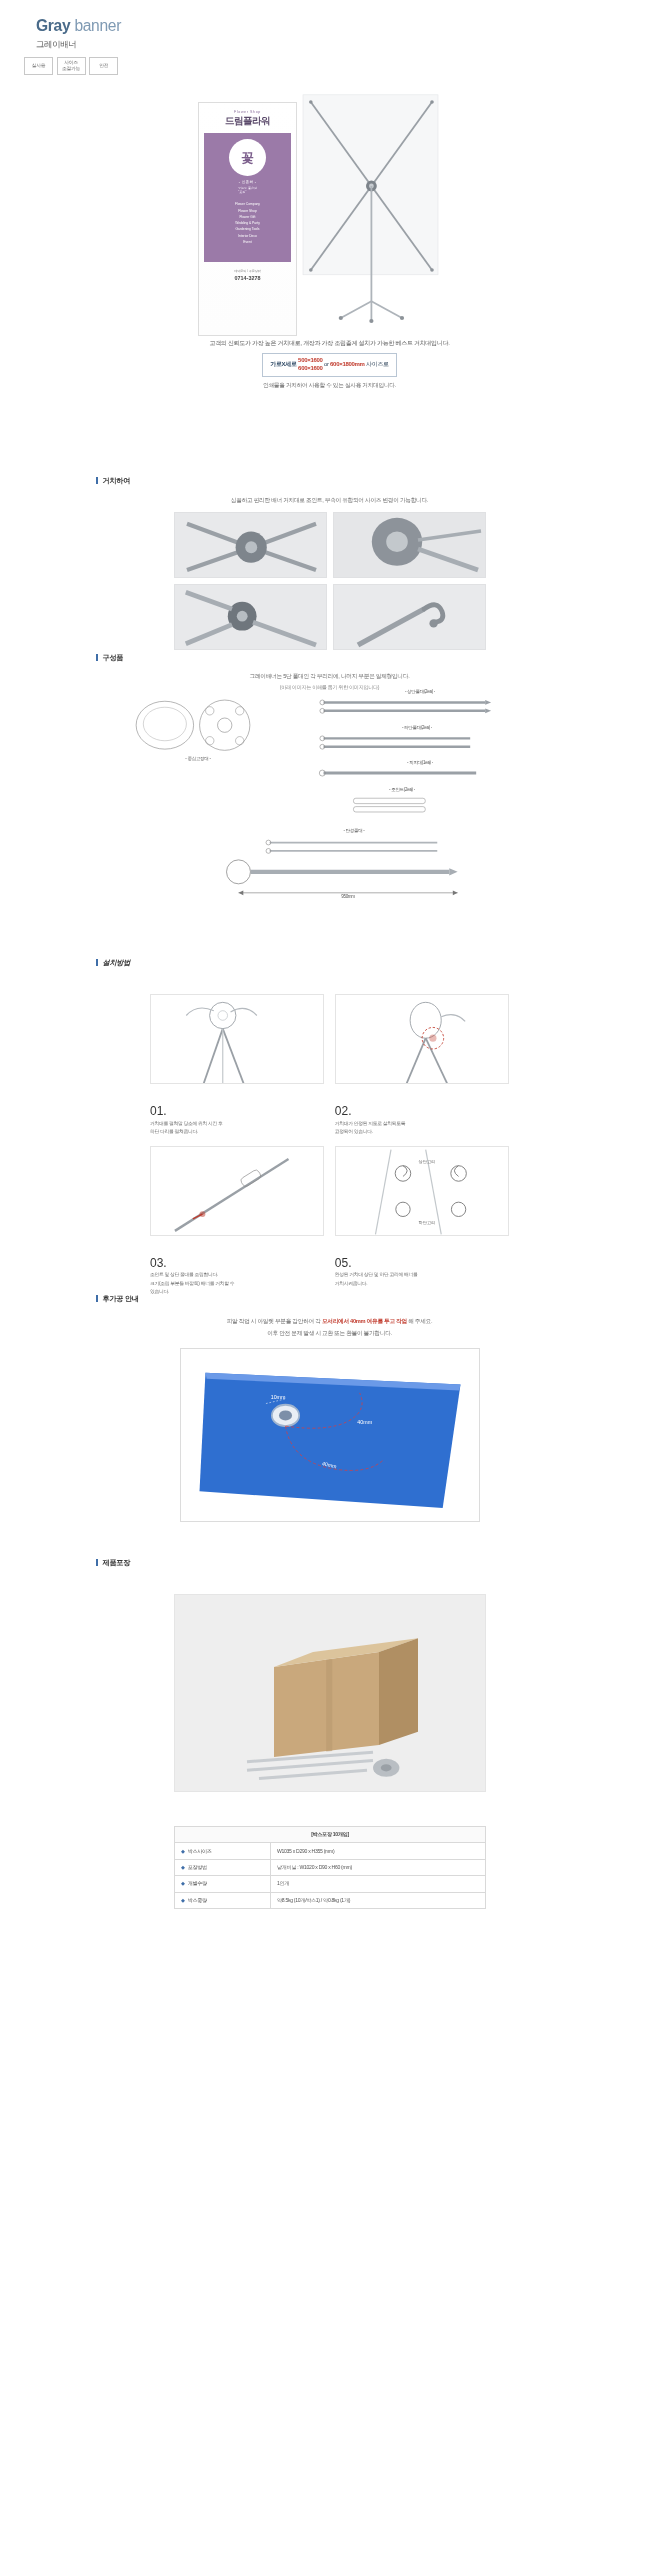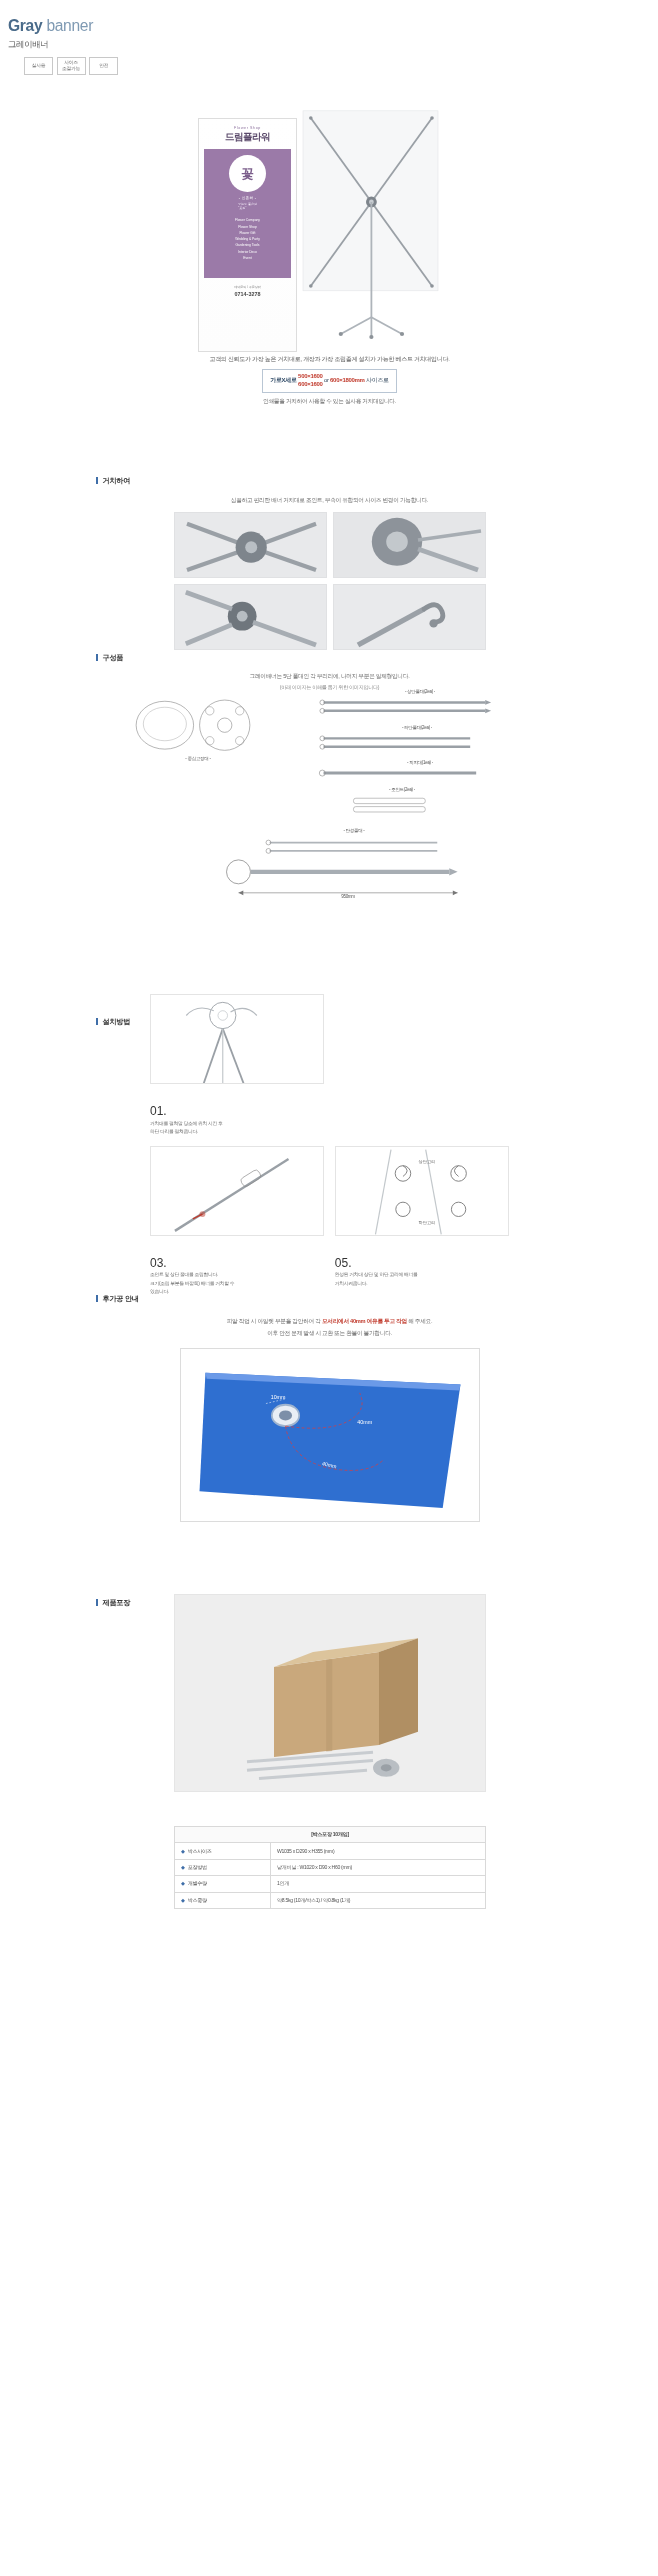--- a/index.html
+++ b/index.html
@@ -8,37 +8,37 @@
     width:659px; height:2576px;
     background:#ffffff;
     font-family:"Liberation Sans", sans-serif;
     color:#333;
     position:relative;
     overflow:hidden;
   }
   .page { width:659px; height:2576px; position:relative; }
 
   
-  .header { position:absolute; left:8px; top:17px; }
+  .header { position:absolute; left:36px; top:17px; }
   .header .title { font-size:15.6px; color:#4a6b8a; font-weight:bold; letter-spacing:-0.3px;}
   .header .title .light { color:#7f9ab3; font-weight:normal; }
   .header .subtitle { font-size:8.4px; color:#555; margin-top:3.6px; letter-spacing:-0.3px;}
 
   .chips { position:absolute; left:24px; top:57px; display:flex; gap:3.6px; }
   .chip {
     border:0.6px solid #c8c8c8; background:#fff;
     font-size:4.8px; color:#666; text-align:center;
     padding:2.4px 1.8px; width:29px; line-height:1.3;
     display:flex; align-items:center; justify-content:center;
     letter-spacing:-0.3px;
   }
   .chip.two { line-height:1.2; }
 
   
-  .hero { position:absolute; left:0; top:106px; width:659px; height:288px; }
+  .hero { position:absolute; left:0; top:90px; width:659px; height:288px; }
   .hero-stage { position:absolute; left:180px; top:0; width:312px; height:252px; }
 
   .banner-print {
     position:absolute; left:18px; top:12px; width:99px; height:234px;
     background:linear-gradient(180deg,#ffffff 0%,#fdfdfd 100%);
     border:0.6px solid #ddd;
   }
   .bp-head { text-align:center; padding-top:7.2px; }
   .bp-eyebrow { font-size:3.6px; color:#8b6f9c; letter-spacing:0.6px;}
   .bp-brand { font-size:9.6px; color:#5b4a6b; font-weight:bold; letter-spacing:-0.6px; margin-top:1.2px;}
@@ -312,41 +312,56 @@
 
     <div class="parts-label" style="position:absolute; left:36px; top:67px; width:120px;">- 중심고정대 -</div>
     <div class="parts-label" style="position:absolute; left:258px; top:0px; width:120px;">- 상단폴대(2ea) -</div>
     <div class="parts-label" style="position:absolute; left:255px; top:36px; width:120px;">- 하단폴대(2ea) -</div>
     <div class="parts-label" style="position:absolute; left:258px; top:71px; width:120px;">- 지지대(1ea) -</div>
     <div class="parts-label" style="position:absolute; left:240px; top:98px; width:120px;">- 조인트(2ea) -</div>
     <div class="parts-label" style="position:absolute; left:192px; top:139px; width:120px;">- 탄성줄대 -</div>
     <div class="parts-label" style="position:absolute; left:186px; top:205px; width:120px;">950mm</div>
   </div>
 
-  <div class="sec-title" style="left:96px; top:1017px;">설치방법</div>
+  <div class="sec-title" style="left:96px; top:958px;font-style:italic;">설치방법</div>
 
   <div class="steps">
     <div class="step-row">
       <div class="step">
         <div class="step-img">
           <svg width="174" height="90" viewBox="0 0 291 150">
             <circle cx="120" cy="34" r="22" fill="none" stroke="#9aa0a6" stroke-width="1.5"></circle>
             <circle cx="120" cy="34" r="8" fill="none" stroke="#b5babf"></circle>
             <line x1="120" y1="56" x2="88" y2="148" stroke="#9aa0a6" stroke-width="3"></line>
             <line x1="120" y1="56" x2="155" y2="148" stroke="#9aa0a6" stroke-width="3"></line>
             <line x1="120" y1="56" x2="120" y2="148" stroke="#c3c8cc" stroke-width="2"></line>
             <path d="M133 28 q25 -14 44 6" fill="none" stroke="#b5babf" stroke-width="2"></path>
             <path d="M105 26 q-28 -12 -46 8" fill="none" stroke="#b5babf" stroke-width="2"></path>
           </svg>
         </div>
         <div class="step-no">01.</div>
         <div class="step-txt" style="white-space:pre-line">거치대를 펼쳐말 당소에 위치 시킨 후
 하단 다리를 펼쳐줍니다.</div>
       </div>
 
+      <div class="step">
+        <div class="step-img">
+          <svg width="174" height="90" viewBox="0 0 291 150">
+            <ellipse cx="150" cy="42" rx="26" ry="30" fill="none" stroke="#9aa0a6" stroke-width="1.5"></ellipse>
+            <line x1="150" y1="72" x2="118" y2="148" stroke="#9aa0a6" stroke-width="3"></line>
+            <line x1="150" y1="72" x2="186" y2="148" stroke="#9aa0a6" stroke-width="3"></line>
+            <circle cx="162" cy="72" r="18" fill="none" stroke="#c0392b" stroke-width="1.4" stroke-dasharray="4 3"></circle>
+            <circle cx="162" cy="72" r="6" fill="#c0392b" opacity="0.35"></circle>
+            <path d="M176 36 q24 -10 40 8" fill="none" stroke="#b5babf" stroke-width="2"></path>
+          </svg>
+        </div>
+        <div class="step-no">02.</div>
+        <div class="step-txt" style="white-space:pre-line">거치대가 안정된 지도로 설치되도록
+고정되어 있습니다.</div>
+      </div>
     </div>
 
     <div class="step-row">
       <div class="step">
         <div class="step-img">
           <svg width="174" height="90" viewBox="0 0 291 150">
             <line x1="40" y1="140" x2="230" y2="20" stroke="#9aa0a6" stroke-width="4"></line>
             <rect x="150" y="44" width="34" height="16" rx="6" transform="rotate(-32 167 52)" fill="none" stroke="#888"></rect>
             <path d="M86 112 l-16 8" stroke="#c0392b" stroke-width="2"></path>
             <circle cx="86" cy="112" r="5" fill="#c0392b" opacity="0.5"></circle>
@@ -403,21 +418,21 @@
 
         <path d="M175 130 q70 10 105 -8 q34 -18 20 -48" fill="none" stroke="#e03a3a" stroke-width="1.2" stroke-dasharray="5 4"></path>
         <path d="M175 130 q10 60 80 72 q60 10 86 -16" fill="none" stroke="#e03a3a" stroke-width="1.2" stroke-dasharray="5 4"></path>
         <text x="296" y="126" font-size="9" fill="#ffffff" font-family="Liberation Sans">40mm</text>
         <text x="236" y="196" font-size="9" fill="#ffffff" font-family="Liberation Sans" transform="rotate(12 236 196)">40mm</text>
       </svg>
     </div>
   </div>
 
   <div class="pack">
-    <div class="sec-title" style="left:96px; top:0;margin-top:40px;">제품포장</div>
+    <div class="sec-title" style="left:96px; top:0;">제품포장</div>
     <div class="pack-img">
       <svg width="312" height="198" viewBox="0 0 520 330">
         <rect width="520" height="330" fill="#eeeeee"></rect>
 
         <polygon points="165,120 340,95 340,250 165,270" fill="#c9a87c"></polygon>
         <polygon points="165,120 230,95 405,72 340,95" fill="#dcc49c"></polygon>
         <polygon points="340,95 405,72 405,228 340,250" fill="#b08f63"></polygon>
 
         <polygon points="252,108 262,107 262,260 252,261" fill="#b99a70" opacity="0.6"></polygon>
 

